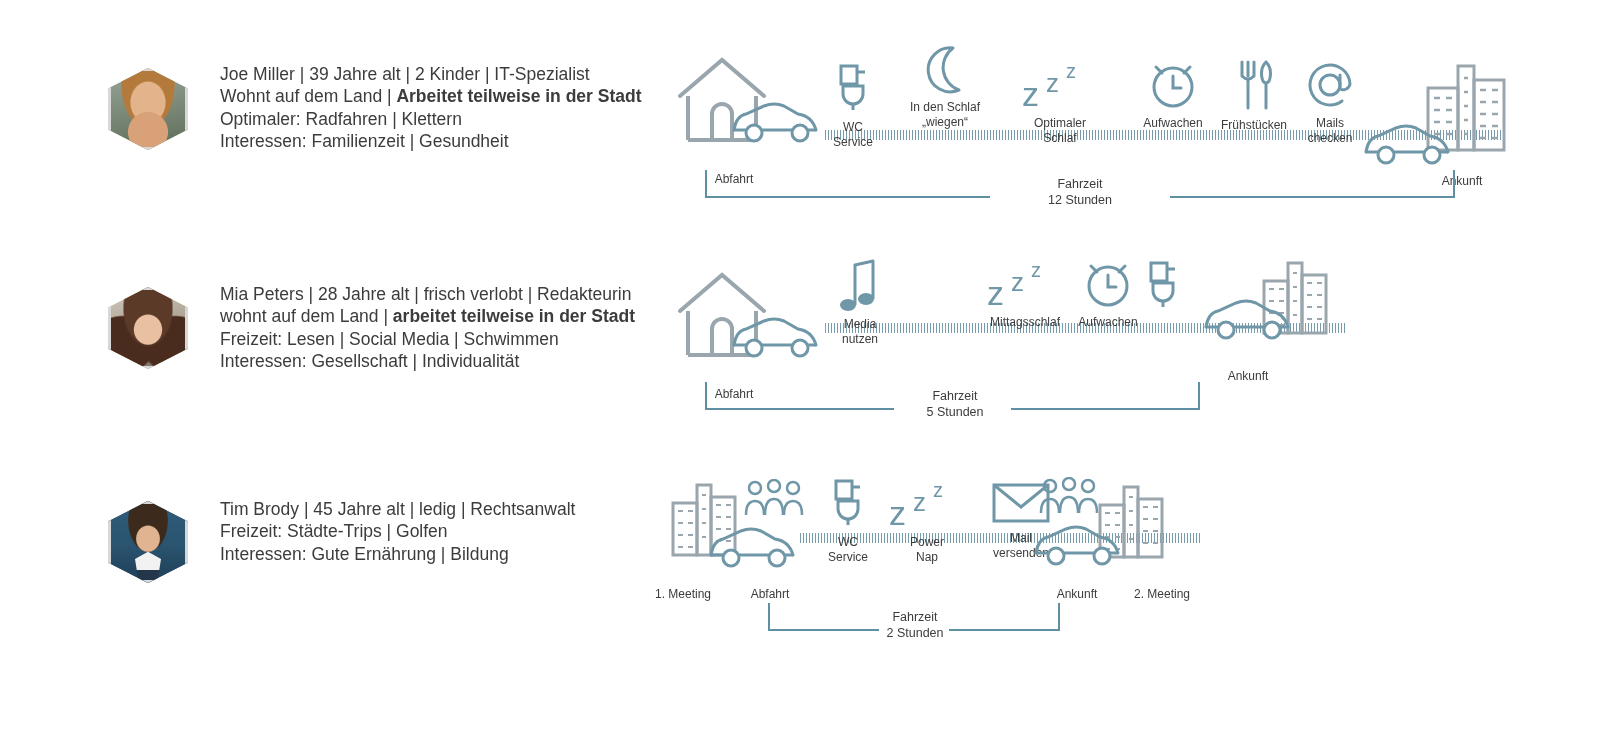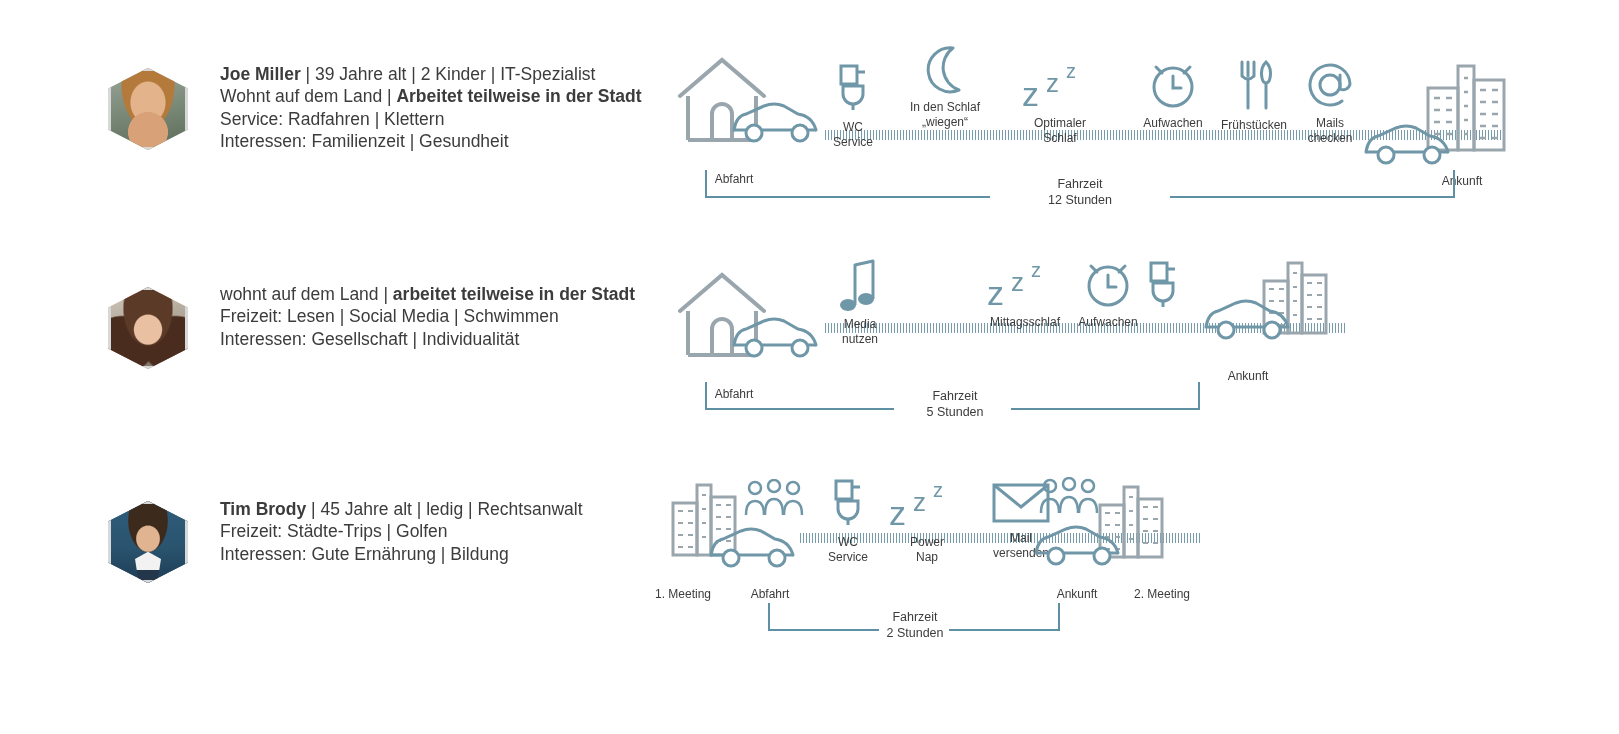--- a/index.html
+++ b/index.html
@@ -87,21 +87,21 @@
   .persona-text {
     position: absolute;
     left: 220px;
     top: 0;
     width: 430px;
     font-size: 17.5px;
     line-height: 1.28;
     color: #3c3c3c;
   }
   .persona-text .line { white-space: nowrap; }
-  .persona-text b { font-weight: bold; }
+  .persona-text b { font-weight: normal; }
   .semi { font-weight: bold; }
 
   
   .journey {
     position: absolute;
     top: 0;
   }
   .icon-slot {
     position: absolute;
     text-align: center;
@@ -158,21 +158,21 @@
   <div class="avatar-wrap" style="top:38px">
     <div class="avatar">
         <div class="avatar-inner face-joe"></div>
       </div>
     <div class="avatar-ring"></div>
   </div>
 
   <div class="persona-text" style="top:33px">
     <div class="line"><b>Joe Miller</b><span> | 39 Jahre alt | 2 Kinder | IT-Spezialist</span></div>
     <div class="line"><span>Wohnt auf dem Land | </span><span class="semi">Arbeitet teilweise in der Stadt</span></div>
-    <div class="line">Service: Radfahren | Klettern</div>
+    <div class="line">Optimaler: Radfahren | Klettern</div>
     <div class="line">Interessen: Familienzeit | Gesundheit</div>
   </div>
 
   <div class="journey" style="left:660px; top:0; width:860px; height:200px;">
 
     <div class="house-group" style="left:10px; top:18px; width:150px;">
       <svg width="150" height="100" viewBox="0 0 150 100" fill="none">
         <path d="M10 48 L52 12 L94 48" stroke="#9aa6ad" stroke-width="4" fill="none" stroke-linecap="round"></path>
         <path d="M18 48 V92 M86 48 V92" stroke="#9aa6ad" stroke-width="4"></path>
         <path d="M42 92 V66 a10 10 0 0 1 20 0 V92" stroke="#9aa6ad" stroke-width="4" fill="none"></path>
@@ -274,20 +274,21 @@
 <div class="persona-row" id="row-1">
 
   <div class="avatar-wrap" style="top:42px">
     <div class="avatar">
         <div class="avatar-inner face-mia"></div>
       </div>
     <div class="avatar-ring"></div>
   </div>
 
   <div class="persona-text" style="top:38px; width:450px;">
+    <div class="line"><b>Mia Peters</b><span> | 28 Jahre alt | frisch verlobt | Redakteurin</span></div>
     <div class="line"><span>wohnt auf dem Land | </span><span class="semi">arbeitet teilweise in der Stadt</span></div>
     <div class="line">Freizeit: Lesen | Social Media | Schwimmen</div>
     <div class="line">Interessen: Gesellschaft | Individualität</div>
   </div>
 
   <div class="journey" style="left:660px; top:0; width:700px; height:200px;">
 
     <div class="house-group" style="left:10px; top:18px; width:150px;">
       <svg width="150" height="100" viewBox="0 0 150 100">
         <path d="M10 48 L52 12 L94 48" stroke="#9aa6ad" stroke-width="4" fill="none" stroke-linecap="round"></path>

